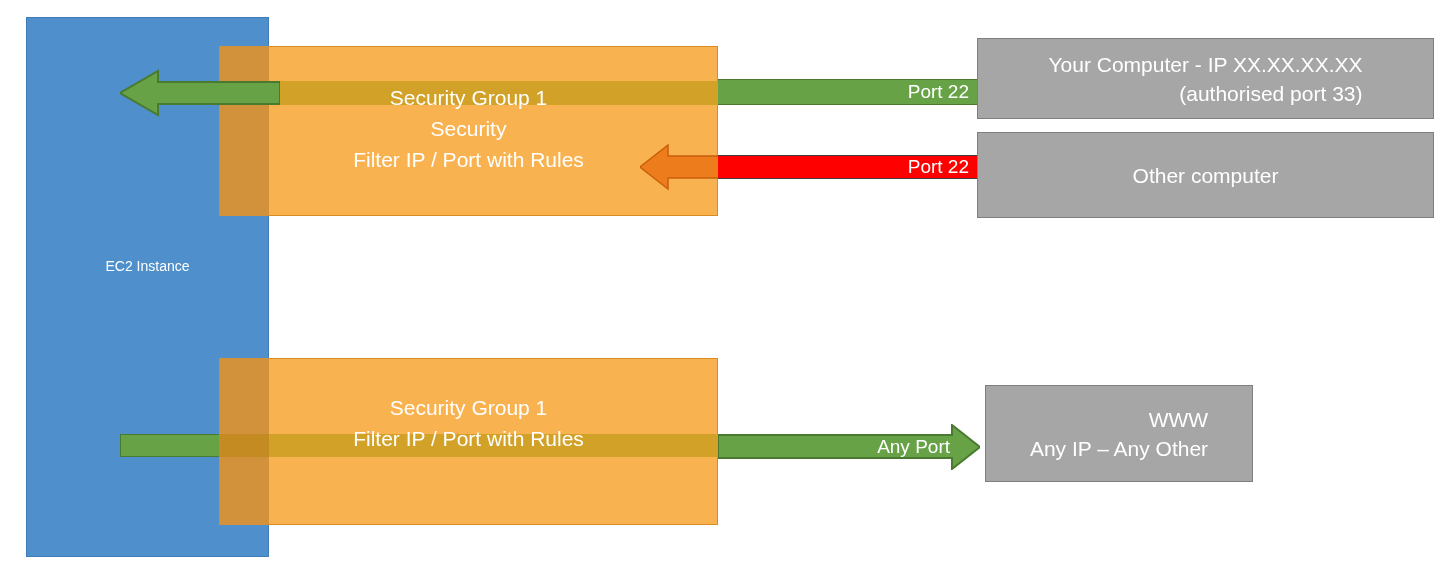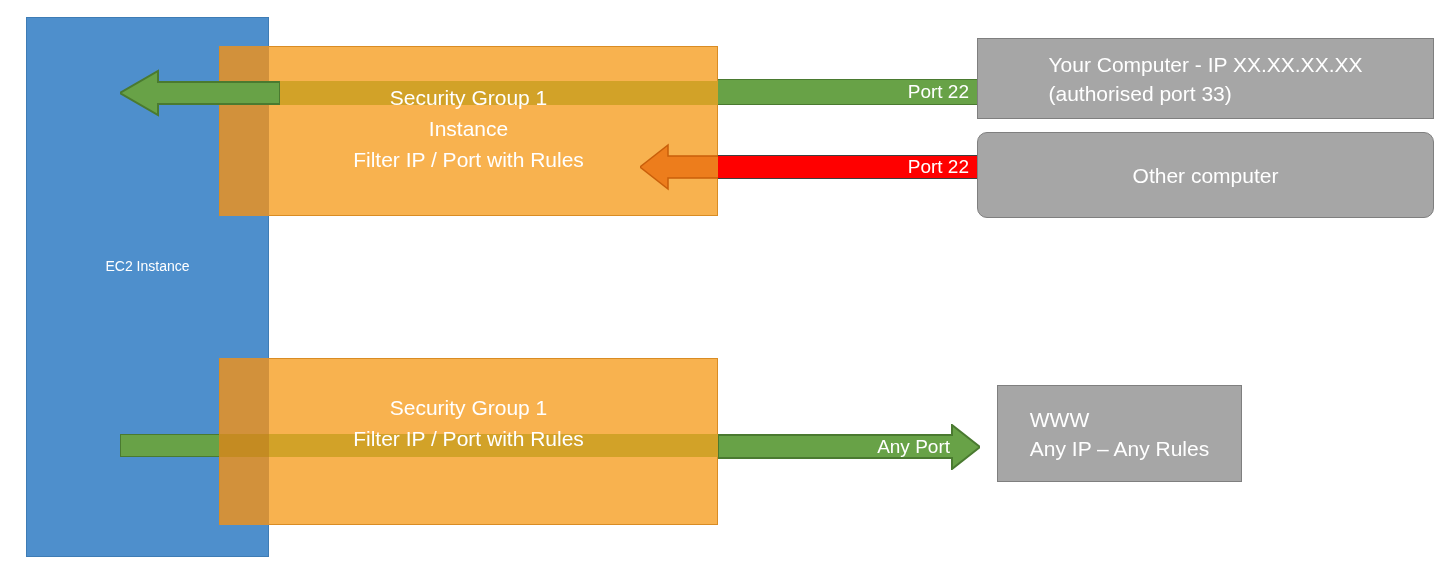--- a/index.html
+++ b/index.html
@@ -196,47 +196,47 @@
   }
 
   
   .grey-box {
     background: #A6A6A6;
     border: 1px solid #7F7F7F;
     color: #ffffff;
     display: flex;
     align-items: center;
     justify-content: center;
-    text-align: left;
+    text-align: right;
     font-size: 21px;
     line-height: 29px;
   }
   .grey-your-computer { left: 977px; top: 38px;  width: 457px; height: 81px; }
-  .grey-other-computer{ left: 977px; top: 132px; width: 457px; height: 86px; border-radius: 10px; }
-  .grey-www           { left: 985px; top: 385px; width: 245px; height: 97px; margin-left: 12px; }
+  .grey-other-computer{ left: 977px; top: 132px; width: 457px; height: 86px; }
+  .grey-www           { left: 985px; top: 385px; width: 268px; height: 97px; }
 </style>
 </head>
 <body>
 
 <div id="canvas">
 
   <div class="node ec2-box"></div>
   <div class="ec2-label">
     <div>EC2 Instance</div>
   </div>
 
   <div class="node sg-box sg-inbound"></div>
   <div class="node sg-overlap sg-overlap-in"></div>
 
   <div class="node band-green-in-left"></div>
   <div class="node band-green-in"></div>
 
   <div class="sg-text sg-text-in">
     <div>Security Group 1</div>
-    <div>Instance</div>
+    <div>Security</div>
     <div>Filter IP / Port with Rules</div>
   </div>
 
   <svg class="node arrow-left-green" viewBox="0 0 160 48">
     <polygon points="0,24 38,2 38,13 160,13 160,35 38,35 38,46" fill="#68A247" stroke="#4A7A30" stroke-width="2"></polygon>
   </svg>
 
   <svg class="node arrow-left-orange" viewBox="0 0 80 50">
     <polygon points="0,25 28,3 28,14 80,14 80,36 28,36 28,47" fill="#ED7D1C" stroke="#C95F0A" stroke-width="1.5"></polygon>
   </svg>
@@ -273,17 +273,17 @@
   </div>
 
   <svg class="node arrow-right-green" viewBox="0 0 262 46">
     <polygon points="262,23 234,1 234,11 0,11 0,34 234,34 234,45" fill="#68A247" stroke="#4A7A30" stroke-width="2"></polygon>
   </svg>
   <div class="arrow-right-green-label">Any Port</div>
 
   <div class="node grey-box grey-www">
     <div>
       <div>WWW</div>
-      <div>Any IP – Any Rules</div>
+      <div>Any IP – Any Other</div>
     </div>
   </div>
 
 </div>
 
 </body></html>

